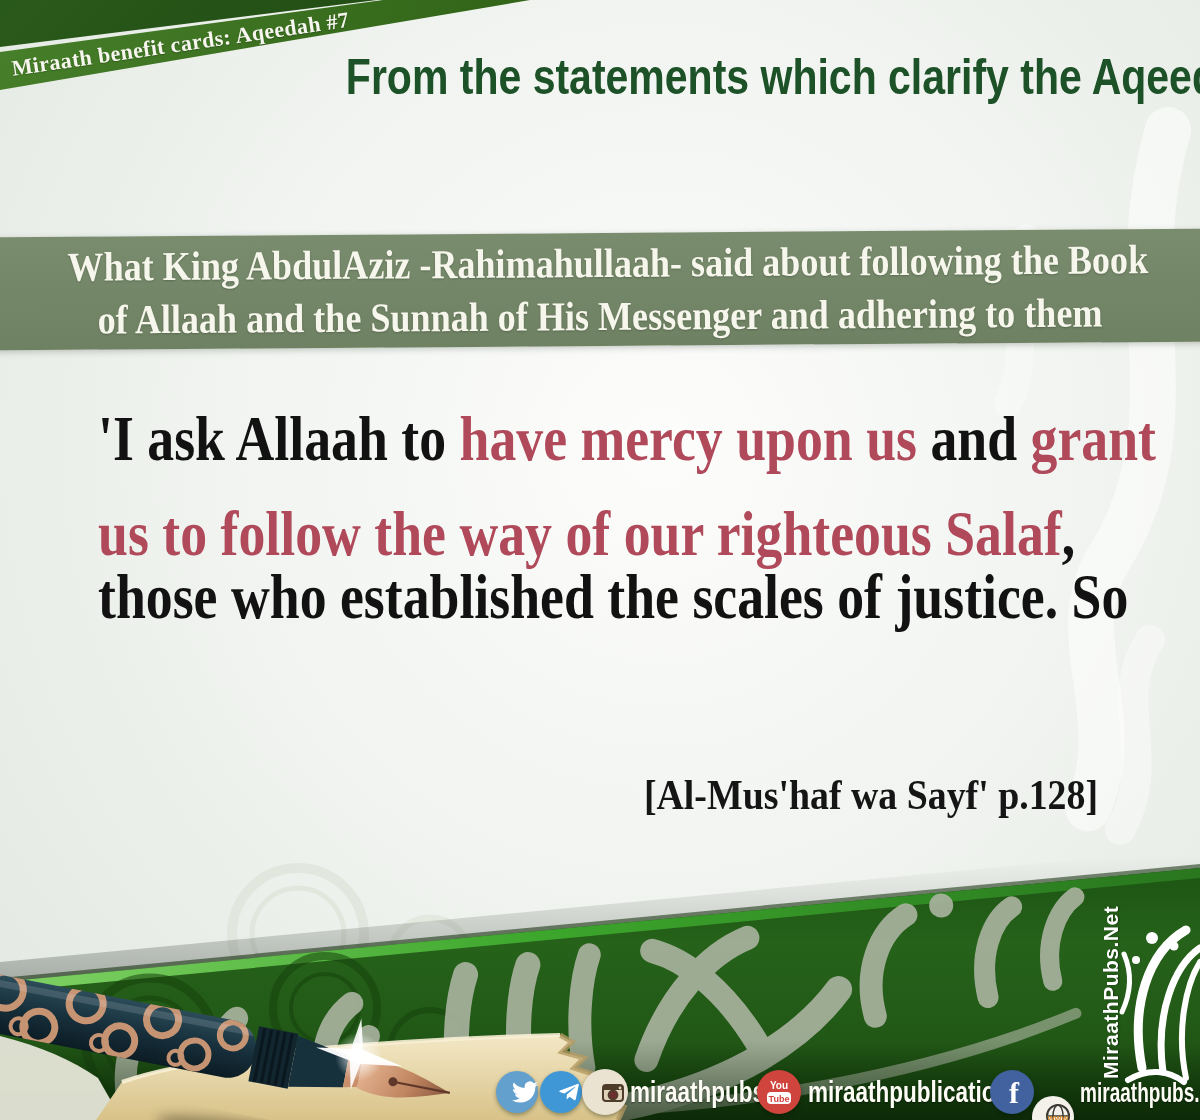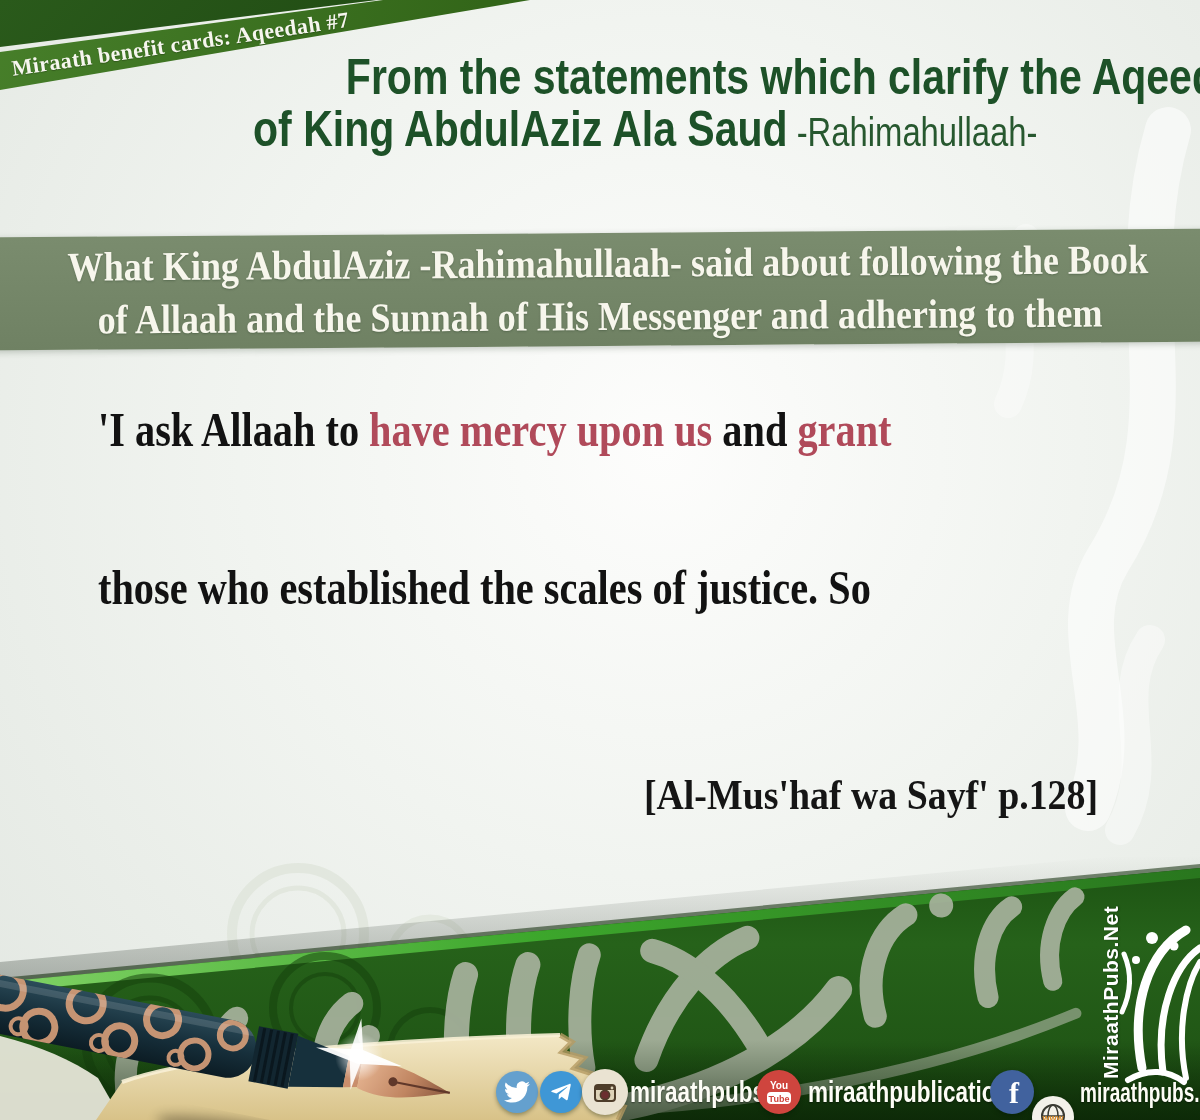--- a/index.html
+++ b/index.html
@@ -36,34 +36,34 @@
     transform:rotate(-.4deg);
     display:flex;flex-direction:column;justify-content:center;gap:6px;
     box-shadow:0 2px 6px rgba(40,60,40,.25);}
   .banner .bline{color:#f7f6ec;font-family:"Liberation Serif",serif;font-weight:bold;
     font-size:41px;line-height:47px;text-align:center;white-space:pre;
     text-shadow:0 1px 2px rgba(40,60,40,.35);}
   .banner .cx{transform:scaleX(.88);}
 
   
   .qline{z-index:4;left:98px;width:1050px;white-space:pre;
-    font-family:"Liberation Serif",serif;font-weight:bold;font-size:48px;}
+    font-family:"Liberation Serif",serif;font-weight:bold;font-size:64px;}
   .qline .cx{transform:scaleX(.84);transform-origin:0 50%;}
   .qblack{color:#121212}
   .qred{color:#b04a5a}
   .citation{z-index:4;right:102px;top:770px;font-family:"Liberation Serif",serif;
     font-weight:bold;font-size:43px;color:#151515;white-space:pre;text-decoration:underline;}
   .citation .cx{transform:scaleX(.88);transform-origin:100% 50%;}
 
   
   .band-svg{left:0;top:0;z-index:2;}
   .wm-svg{left:0;top:0;z-index:1;}
 
   
-  .soc{z-index:8;border-radius:50%;display:flex;align-items:center;justify-content:center;
+  .soc{z-index:8;border-radius:50%;display:flex;align-items:center;justify-content:flex-end;
     box-shadow:0 2px 4px rgba(0,20,0,.35);}
   .handle{z-index:8;color:#fdfdf6;font-weight:bold;font-size:30px;white-space:pre;
     text-shadow:0 1px 2px rgba(0,0,0,.45);}
   .handle .cx{transform:scaleX(.75);transform-origin:0 50%;}
   .handle-sm .cx{transform:scaleX(.68);}
 
   .brand-vert{z-index:8;left:1099px;top:933px;height:146px;width:26px;
     writing-mode:vertical-rl;transform:rotate(180deg);
     color:#ffffff;font-weight:bold;font-size:21px;letter-spacing:.5px;
     text-shadow:0 1px 2px rgba(0,0,0,.4);}
@@ -235,28 +235,28 @@
         <circle cx="361" cy="12" r="6" fill="#ffffff"></circle>
       </g>
     </g>
   </svg>
 
   <div class="abs wedge"></div>
   <div class="abs ribbon"></div>
   <div class="abs ribbon-label">Miraath benefit cards: Aqeedah #7</div>
 
   <div class="abs title t1"><span class="cx">From the statements which clarify the Aqeedah</span></div>
-  <div class="abs title t2"><span class="cx"><span>of King AbdulAziz Ala Saud</span><span class="honorific"> -Rahimahullaah-</span></span></div>
 
   <div class="abs banner">
     <div class="bline"><span class="cx">What King AbdulAziz -Rahimahullaah- said about following the Book</span></div>
     <div class="bline"><span class="cx">of Allaah and the Sunnah of His Messenger and adhering to them</span></div>
   </div>
 
   <div class="abs qline" style="top:402px"><span class="cx"><span class="qblack">'I ask Allaah to </span><span class="qred">have mercy upon us</span><span class="qblack"> and </span><span class="qred">grant</span></span></div>
+  <div class="abs qline" style="top:497px"><span class="cx"><span class="qred">us to follow the way of our righteous Salaf</span><span class="qblack">,</span></span></div>
   <div class="abs qline" style="top:560px"><span class="cx"><span class="qblack">those who established the scales of justice. So</span></span></div>
 
   <div class="abs citation"><span class="cx">[Al-Mus'haf wa Sayf' p.128]</span></div>
 
   <div class="abs soc" style="left:496px;top:1071px;width:42px;height:42px;background:#64a0ce">
     <svg width="26" height="26" viewBox="0 0 24 24">
         <path fill="#ffffff" d="M23.95 4.57a10 10 0 0 1-2.82.77 4.96 4.96 0 0 0 2.16-2.72c-.95.56-2 .96-3.12 1.19a4.92 4.92 0 0 0-8.39 4.48A13.94 13.94 0 0 1 1.64 3.16a4.92 4.92 0 0 0 1.52 6.57 4.9 4.9 0 0 1-2.23-.61v.06a4.92 4.92 0 0 0 3.95 4.83 4.99 4.99 0 0 1-2.21.08 4.94 4.94 0 0 0 4.6 3.42A9.87 9.87 0 0 1 0 19.54a13.94 13.94 0 0 0 7.55 2.21c9.05 0 14-7.5 14-13.99v-.63a10 10 0 0 0 2.4-2.56z"></path>
       </svg>
   </div>
   <div class="abs soc" style="left:540px;top:1071px;width:42px;height:42px;background:#3f97d6">

